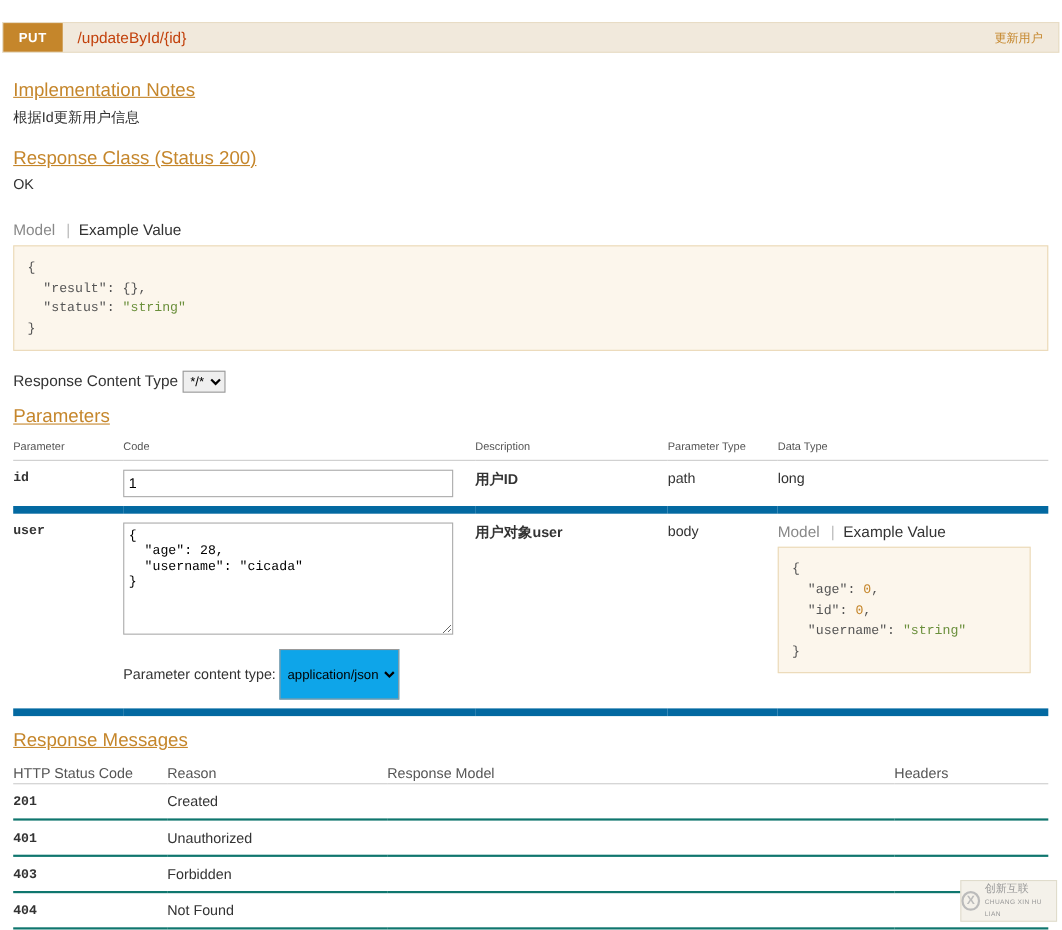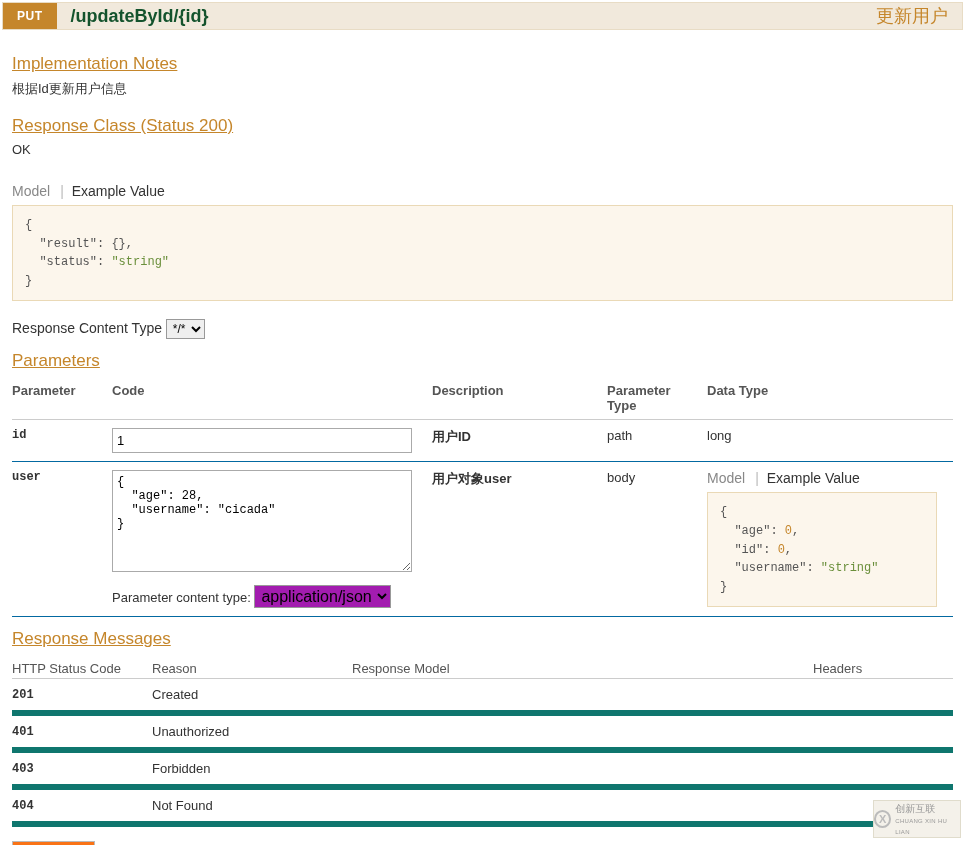--- a/index.html
+++ b/index.html
@@ -1,49 +1,49 @@
 <!DOCTYPE html>
 <html><head>
 <meta charset="utf-8">
 <style>
 * { box-sizing: border-box; margin: 0; padding: 0; }
 body { font-family: "Helvetica Neue", Arial, sans-serif; font-size: 14px; color: #333; background: #fff; width: 965px; }
-.endpoint-header { display: flex; align-items: center; background: #f1e9dc; border: 1px solid #e8dcc5; margin: 2px 2px 0 2px; }
+.endpoint-header { display: flex; align-items: center; background: #f1e9dc; border: 1px solid #e8dcc5; margin: 20px 2px 0 2px; }
 .method-badge { background: #c5862b; color: #fff; font-weight: bold; font-size: 12px; padding: 6px 14px; letter-spacing: 0.5px; }
-.path { flex: 1; padding: 0 14px; color: #14532d; font-size: 18px; font-weight: bold; }
-.summary { color: #c5862b; font-size: 18px; padding-right: 14px; }
+.path { flex: 1; padding: 0 14px; color: #c2410c; font-size: 14px; }
+.summary { color: #c5862b; font-size: 11px; padding-right: 14px; }
 .content { padding: 12px; }
 h4 { color: #c5862b; font-size: 17px; font-weight: 500; margin-top: 12px; margin-bottom: 6px; text-decoration: underline; }
 .notes { color: #333; font-size: 13px; margin-bottom: 6px; }
 .respclass h4 { margin-top: 18px; }
 .ok { font-size: 13px; margin-bottom: 14px; }
 .tabrow { margin: 26px 0 6px 0; font-size: 14px; }
 .tabrow .tab { color: #888; margin-right: 6px; cursor: pointer; }
 .tabrow .sep { color: #bbb; margin: 0 4px; }
 .tabrow .tab.active { color: #333; }
 .codebox { background: #fcf6ec; border: 1px solid #ead9b6; padding: 10px 12px; font-family: "Courier New", monospace; font-size: 12px; line-height: 1.55; white-space: pre; color: #555; }
 .codebox .key { color: #555; }
 .codebox .num { color: #c5862b; }
 .codebox .str { color: #6a8f3b; }
 .rct-row { margin: 18px 0 4px 0; font-size: 14px; }
 .rct-row select { font-size: 12px; border: 1px solid #999; background: #efefef; padding: 1px 2px; }
 table.params { width: 100%; border-collapse: collapse; margin-top: 4px; }
-table.params th { text-align: left; font-weight: bold; color: #555; font-size: 13px; padding: 6px 6px 6px 0; border-bottom: 1px solid #ccc; vertical-align: top; }
-table.params td { padding: 8px 6px 8px 0; vertical-align: top; border-bottom: 1px solid #0369a1; font-size: 13px; }
+table.params th { text-align: left; font-weight: normal; color: #555; font-size: 10px; padding: 6px 6px 6px 0; border-bottom: 1px solid #ccc; vertical-align: top; }
+table.params td { padding: 8px 6px 8px 0; vertical-align: top; border-bottom: 7px solid #0369a1; font-size: 13px; }
 table.params .pname { font-family: "Courier New", monospace; font-weight: bold; font-size: 12px; }
 table.params input[type=text] { width: 300px; padding: 4px; border: 1px solid #aaa; font-size: 13px; }
 table.params textarea { width: 300px; height: 102px; padding: 4px; border: 1px solid #aaa; font-family: "Courier New", monospace; font-size: 12px; resize: both; }
 .desc-strong { font-weight: bold; font-size: 13px; }
 .pct { margin-top: 10px; font-size: 13px; }
-.pct select { font-size: 16px; border: 1px solid #999; background: #a21caf; padding: 1px 2px; }
+.pct select { font-size: 12px; border: 1px solid #999; background: #0ea5e9; padding: 14px 2px; }
 .dtype-box .tabrow { margin-top: 0; }
 .dtype-box .codebox { width: 230px; margin-top: 6px; }
 table.resp { width: 100%; border-collapse: collapse; margin-top: 2px; }
 table.resp th { text-align: left; font-weight: normal; color: #555; font-size: 13px; padding: 6px 6px 2px 0; border-bottom: 1px solid #ccc; }
-table.resp td { padding: 8px 6px 8px 0; border-bottom: 6px solid #0f766e; font-size: 13px; }
+table.resp td { padding: 8px 6px 8px 0; border-bottom: 2px solid #0f766e; font-size: 13px; }
 table.resp td.code { font-family: "Courier New", monospace; font-weight: bold; font-size: 12px; width: 140px; }
 .tryout { margin-top: 14px; padding: 7px 14px; background: #f97316; border: 1px solid #bbb; font-size: 13px; cursor: pointer; color: #333; font-style: italic; }
 .watermark { position: absolute; right: 4px; top: 800px; width: 88px; height: 38px; background: #f4f1ea; border: 1px solid #e0dccc; display: flex; align-items: center; justify-content: center; gap: 4px; font-size: 10px; color: #999; font-family: sans-serif; }
 .watermark .wm-icon { width: 18px; height: 18px; border: 2px solid #bbb; border-radius: 50%; display:flex; align-items:center; justify-content:center; font-weight:bold; color:#bbb; font-size:11px;}
 .watermark .wm-text { line-height:1.1; }
 </style>
 </head>
 <body>
 
 <div class="endpoint-header">

